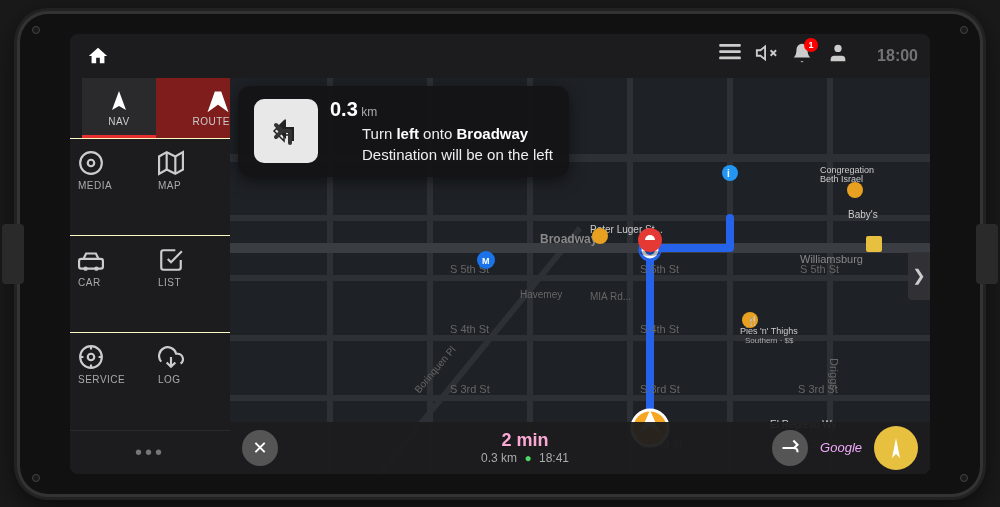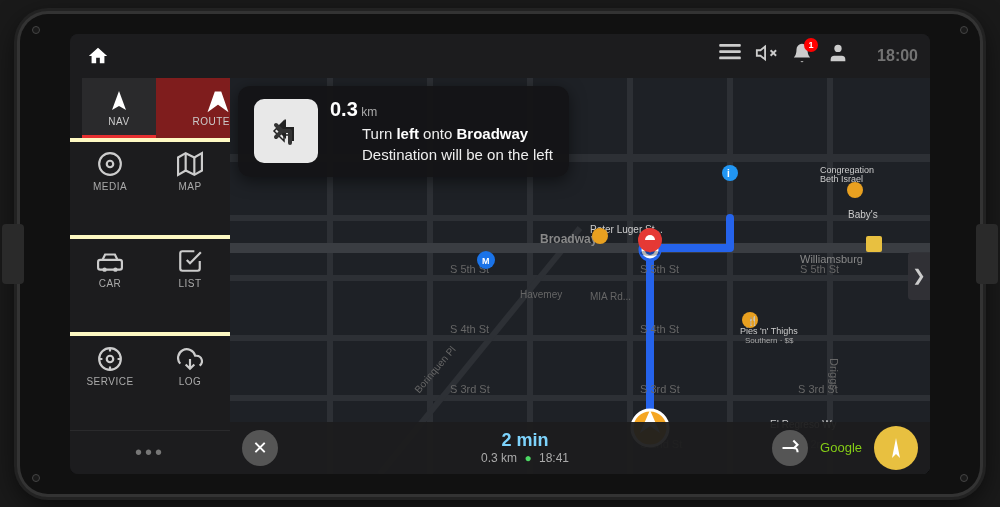--- a/index.html
+++ b/index.html
@@ -178,25 +178,24 @@
 
     .sidebar-items {
       flex: 1;
       display: grid;
       grid-template-columns: 1fr 1fr;
     }
 
     .sidebar-item {
       display: flex;
       flex-direction: column;
-      align-items: center;
       justify-content: center;
       gap: 4px;
       padding: 8px;
-      border-top: 4px solid #fef9c3;
+      border-top: 1px solid #fef9c3;
       cursor: pointer;
       height: 64px;
     }
 
     .sidebar-item-icon {
       font-size: 22px;
       color: #ccc;
     }
 
     .sidebar-item-label {
@@ -311,21 +310,21 @@
     .route-info {
       flex: 1;
       display: flex;
       flex-direction: column;
       align-items: center;
     }
 
     .route-time {
       font-size: 18px;
       font-weight: bold;
-      color: #7dd3fc;
+      color: #f9a8d4;
     }
 
     .route-details {
       font-size: 12px;
       color: #aaa;
     }
 
     .route-detail-dot {
       color: #4cd964;
       margin: 0 4px;
@@ -340,21 +339,22 @@
       align-items: center;
       justify-content: center;
       color: #fff;
       font-size: 16px;
       cursor: pointer;
       flex-shrink: 0;
     }
 
     .google-logo {
       font-size: 13px;
-      color: #84cc16;
+      color: #f0abfc;
+      font-style: italic;
       flex-shrink: 0;
     }
 
     .compass-btn {
       width: 44px;
       height: 44px;
       background: #e8c040;
       border-radius: 50%;
       display: flex;
       align-items: center;

